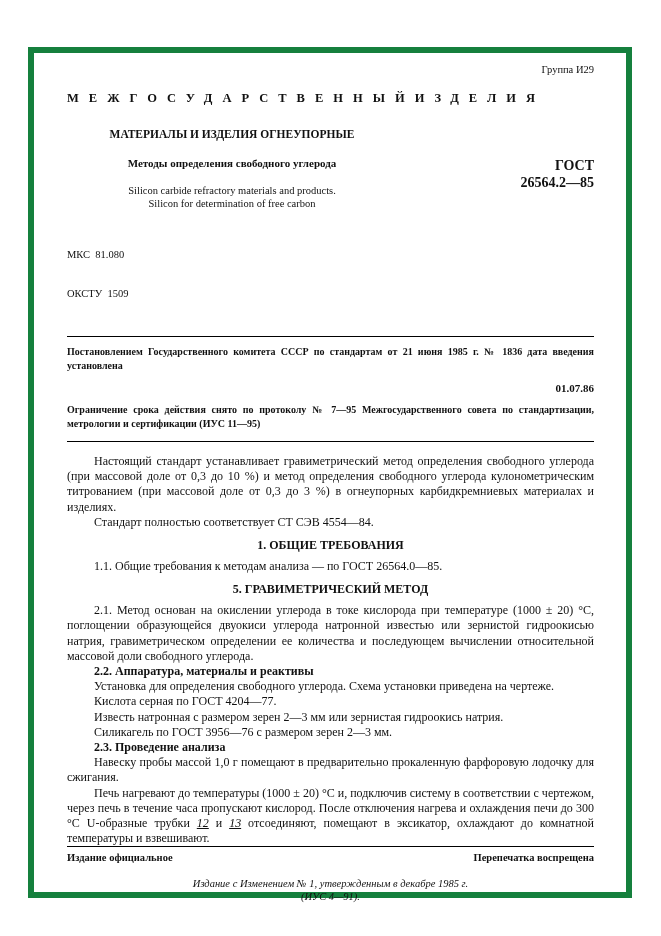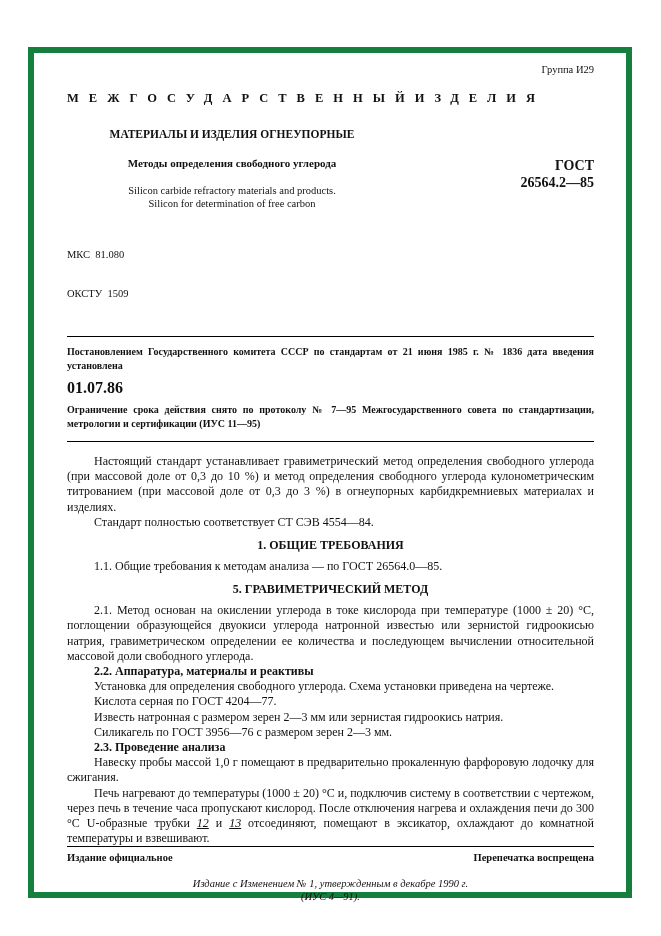--- a/index.html
+++ b/index.html
@@ -28,21 +28,21 @@
   .thin-rule { border: 0; border-top: 1px solid #000; margin: 10px 0 0 0; width: 100%; }
   .head-cols { display: flex; margin-top: 16px; }
   .head-left { width: 330px; text-align: center; }
   .head-right { flex: 1; text-align: right; font-weight: bold; font-size: 14px; line-height: 17px; padding-top: 30px; }
   .subject { font-weight: bold; font-size: 11.5px; line-height: 14px; }
   .method { font-weight: bold; font-size: 11px; line-height: 15px; margin-top: 15px; }
   .english { font-size: 10.5px; line-height: 13px; }
   .english.first { margin-top: 13px; }
   .codes { font-size: 10.5px; line-height: 13px; margin-top: 12px; white-space: pre; }
   .decree { font-weight: bold; font-size: 10px; line-height: 14px; text-align: justify; margin: 8px 0 0 0; }
-  .decree-date { font-weight: bold; font-size: 16px; line-height: 14px; text-align: left; margin-top: 8px; }
+  .decree-date { font-weight: bold; font-size: 11px; line-height: 14px; text-align: right; margin-top: 8px; }
   .body-p { font-size: 12px; line-height: 15.2px; text-align: justify; margin: 0; text-indent: 27px; }
   .first-body { margin-top: 12px; }
   .runin { font-weight: bold; }
   .em { font-style: italic; text-decoration: underline; }
   .section-heading { font-weight: bold; font-size: 12px; line-height: 15px; text-align: center; margin: 8px 0 6px 0; }
   .footer { margin-top: auto; }
   .footer-rule { margin-top: 0; }
   .footer-row { display: flex; justify-content: space-between; font-weight: bold; font-size: 10.5px; line-height: 14px; margin-top: 4px; }
   .edition { font-style: italic; text-align: center; font-size: 10.5px; line-height: 13px; margin-top: 12px; }
 </style>
@@ -105,19 +105,19 @@
   <p class="body-p">Навеску пробы массой 1,0 г помещают в предварительно прокаленную фарфоровую лодочку для сжигания.</p>
   <p class="body-p"><span>Печь нагревают до температуры (1000 ± 20) °С и, подключив систему в соответствии с чертежом, через печь в течение часа пропускают кислород. После отключения нагрева и охлаждения печи до 300 °С U-образные трубки </span><span class="em">12</span><span> и </span><span class="em">13</span><span> отсоединяют, помещают в эксикатор, охлаждают до комнатной температуры и взвешивают.</span></p>
 
   <div class="footer">
     <hr class="thin-rule footer-rule">
     <div class="footer-row">
       <span>Издание официальное</span>
       <span>Перепечатка воспрещена</span>
     </div>
     <div class="edition">
-      <div>Издание с Изменением № 1, утвержденным в декабре 1990 г.</div>
+      <div>Издание с Изменением № 1, утвержденным в декабре 1985 г.</div>
       <div>(ИУС 4—91).</div>
     </div>
 
   </div>
 
 </div>
 
 </body></html>

